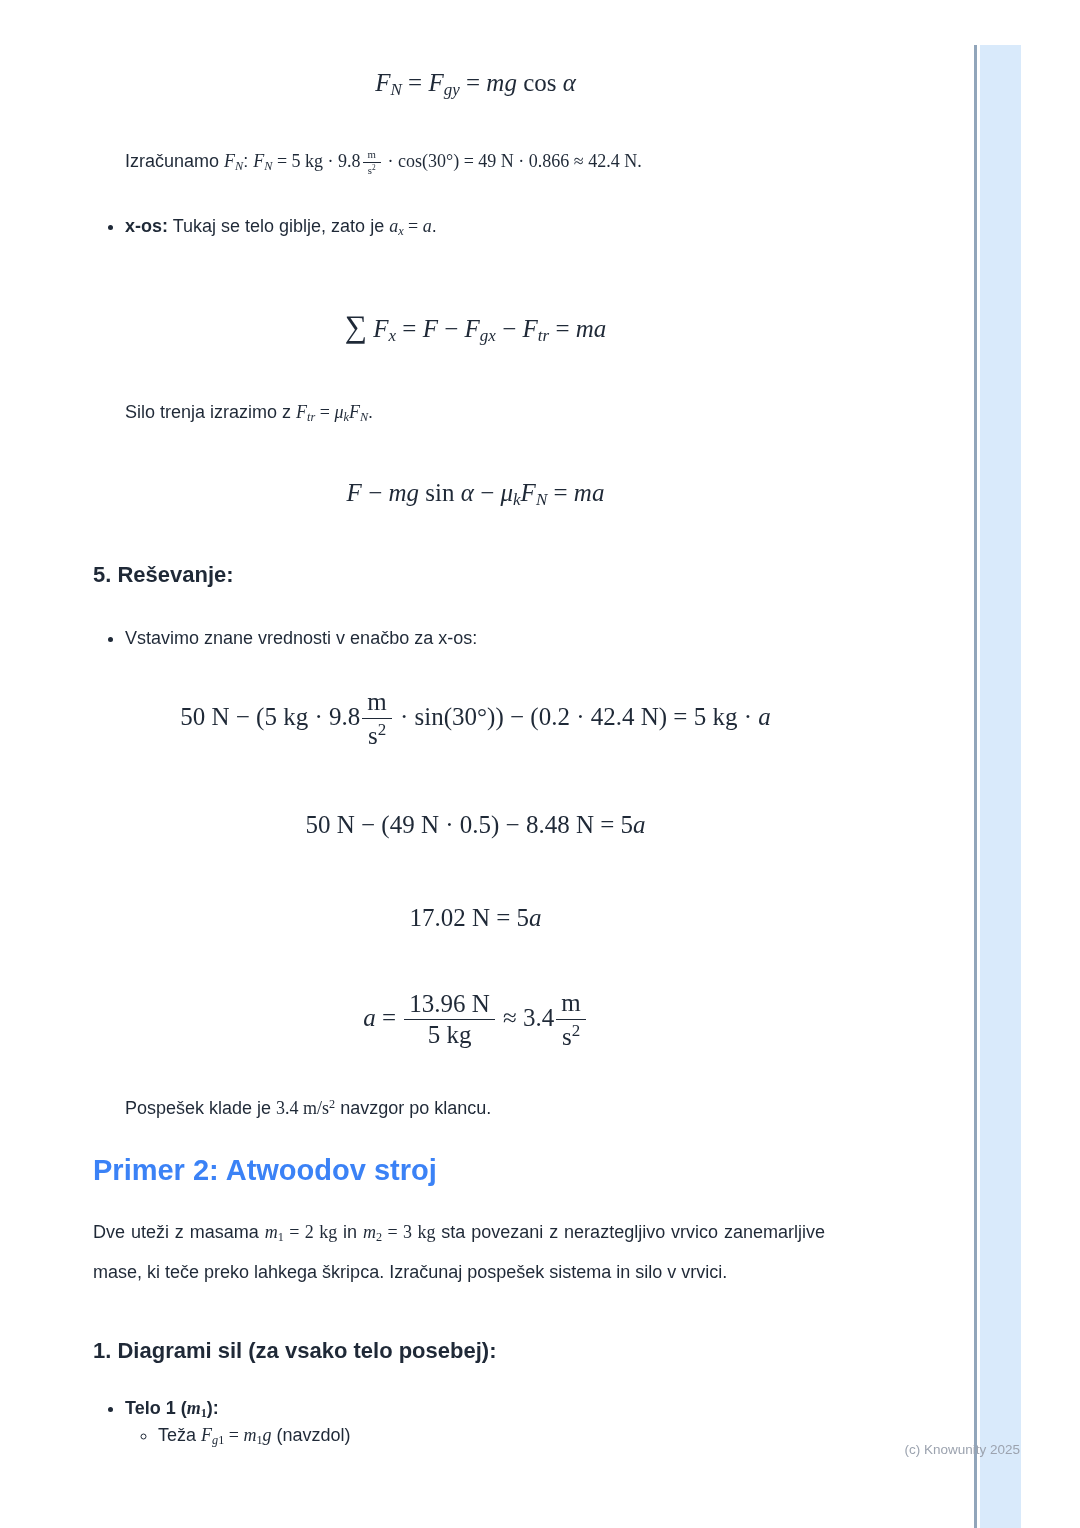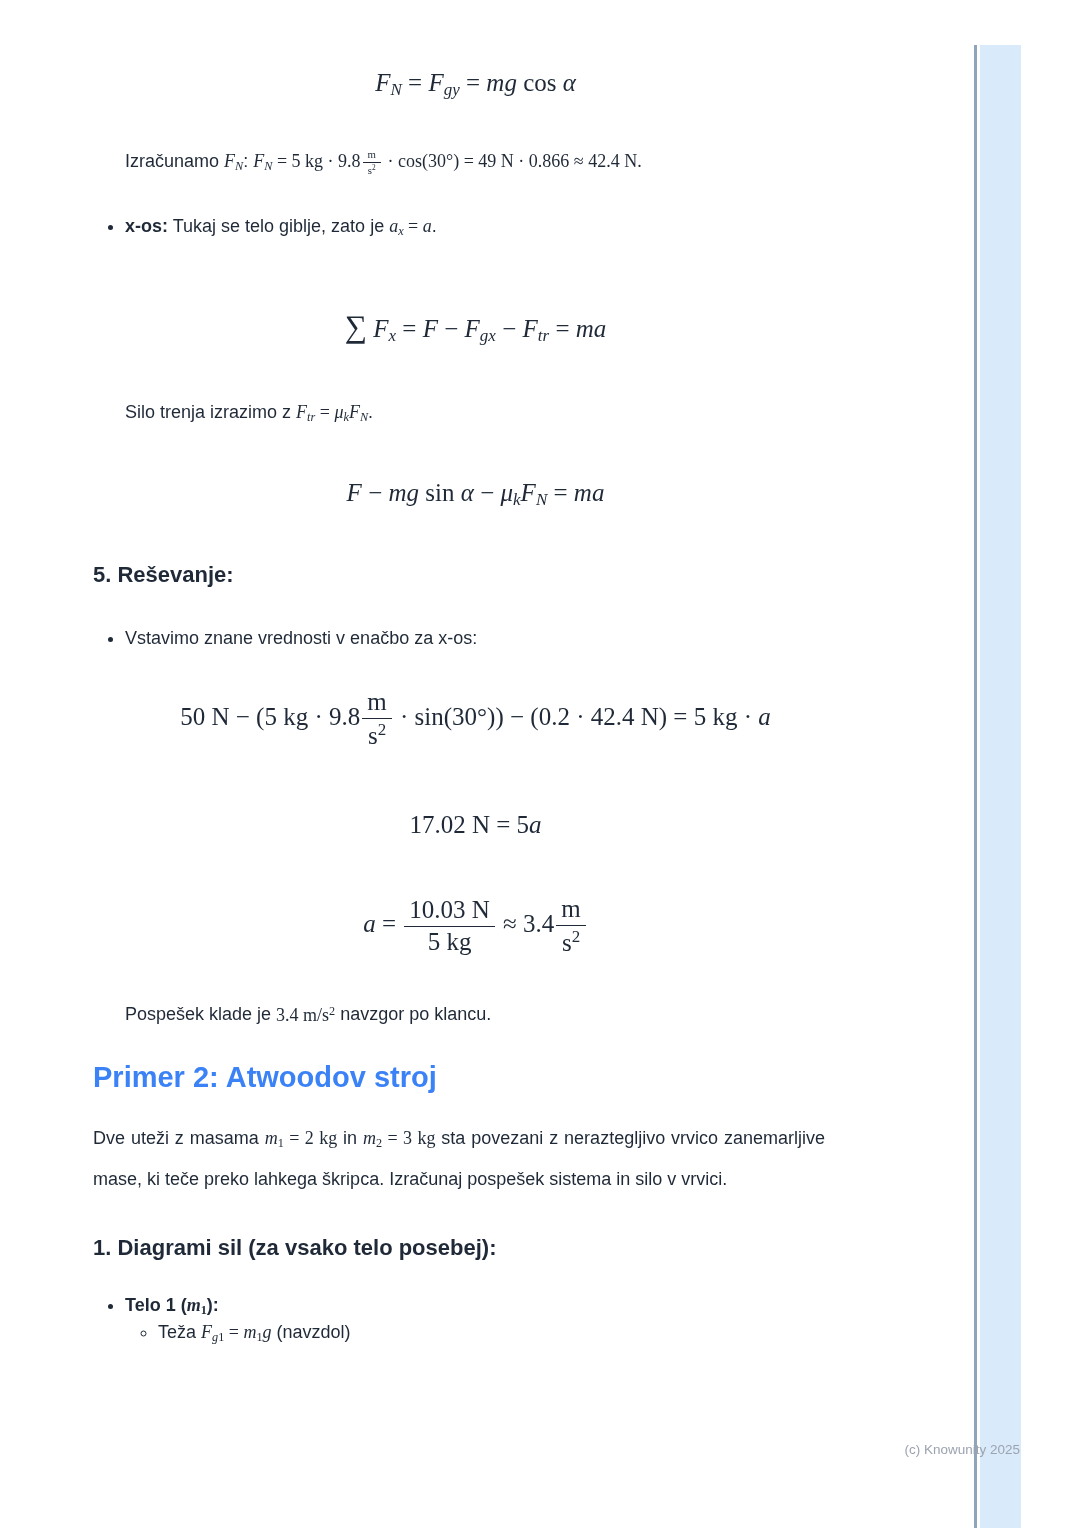--- a/index.html
+++ b/index.html
@@ -46,21 +46,21 @@
   [data-name="heading-resevanje"]   { margin-top:46px; }
   [data-name="bullet-list-vstavimo"]{ margin-top:34px; }
   [data-name="equation-step-1"]     { margin-top:36px; }
   [data-name="equation-step-2"]     { margin-top:56px; }
   [data-name="equation-step-3"]     { margin-top:56px; }
   [data-name="equation-step-4"]     { margin-top:56px; }
   [data-name="equation-step-5"]     { margin-top:52px; }
   [data-name="para-pospesek"]       { margin-top:44px; }
   [data-name="heading-primer-2"]    { margin-top:30px; }
   [data-name="para-atwood-intro"]   { margin-top:22px; }
-  [data-name="heading-diagrami"]    { margin-top:32px; }
+  [data-name="heading-diagrami"]    { margin-top:41px; }
   [data-name="bullet-list-telo"]    { margin-top:28px; }
 
   
   .side-line  { position:absolute; top:45px; bottom:0; left:974px; width:3px; background:var(--sidebar_line,#91a5ba); z-index:1; }
   .side-track { position:absolute; top:45px; bottom:0; left:980px; width:41px; background:var(--sidebar,#d9eafb); z-index:1; }
   .watermark  { position:absolute; top:1440px; right:60px; font-size:13.5px; color:var(--muted,#9ca3af); z-index:5; }
 </style>
 </head>
 <body>
 
@@ -80,22 +80,23 @@
 
   <div class="eq" data-name="equation-friction"><i>F</i> − <i>mg</i> sin <i>α</i> − <i>μ</i><sub><i>k</i></sub><i>F</i><sub><i>N</i></sub> = <i>ma</i></div>
 
   <h3 data-name="heading-resevanje">5. Reševanje:</h3>
 
   <ul class="l1" data-name="bullet-list-vstavimo">
     <li data-name="bullet-item-vstavimo">Vstavimo znane vrednosti v enačbo za x-os:</li>
   </ul>
 
   <div class="eq" data-name="equation-step-1">50 N − (5 kg · 9.8<span class="frac"><span class="fn">m</span><span class="fd">s<sup>2</sup></span></span> · sin(30°)) − (0.2 · 42.4 N) = 5 kg · <i>a</i></div>
+  <div class="eq" data-name="equation-step-2">50 N − (49 N · 0.5) − 8.48 N = 5<i>a</i></div>
   <div class="eq" data-name="equation-step-4">17.02 N = 5<i>a</i></div>
-  <div class="eq" data-name="equation-step-5"><i>a</i> = <span class="frac"><span class="fn">10.03 N</span><span class="fd">5 kg</span></span> ≈ 3.4<span class="frac"><span class="fn">m</span><span class="fd">s<sup>2</sup></span></span></div>
+  <div class="eq" data-name="equation-step-5"><i>a</i> = <span class="frac"><span class="fn">13.96 N</span><span class="fd">5 kg</span></span> ≈ 3.4<span class="frac"><span class="fn">m</span><span class="fd">s<sup>2</sup></span></span></div>
 
   <p class="indent" data-name="para-pospesek">Pospešek klade je <span class="math">3.4 m/s<sup>2</sup></span> navzgor po klancu.</p>
 
   <h2 data-name="heading-primer-2">Primer 2: Atwoodov stroj</h2>
 
   <p class="para-dve" data-name="para-atwood-intro">Dve uteži z masama <span class="math"><i>m</i><sub>1</sub> = 2 kg</span> in <span class="math"><i>m</i><sub>2</sub> = 3 kg</span> sta povezani z neraztegljivo vrvico zanemarljive mase, ki teče preko lahkega škripca. Izračunaj pospešek sistema in silo v vrvici.</p>
 
   <h3 data-name="heading-diagrami">1. Diagrami sil (za vsako telo posebej):</h3>
 
   <ul class="l1" data-name="bullet-list-telo">

